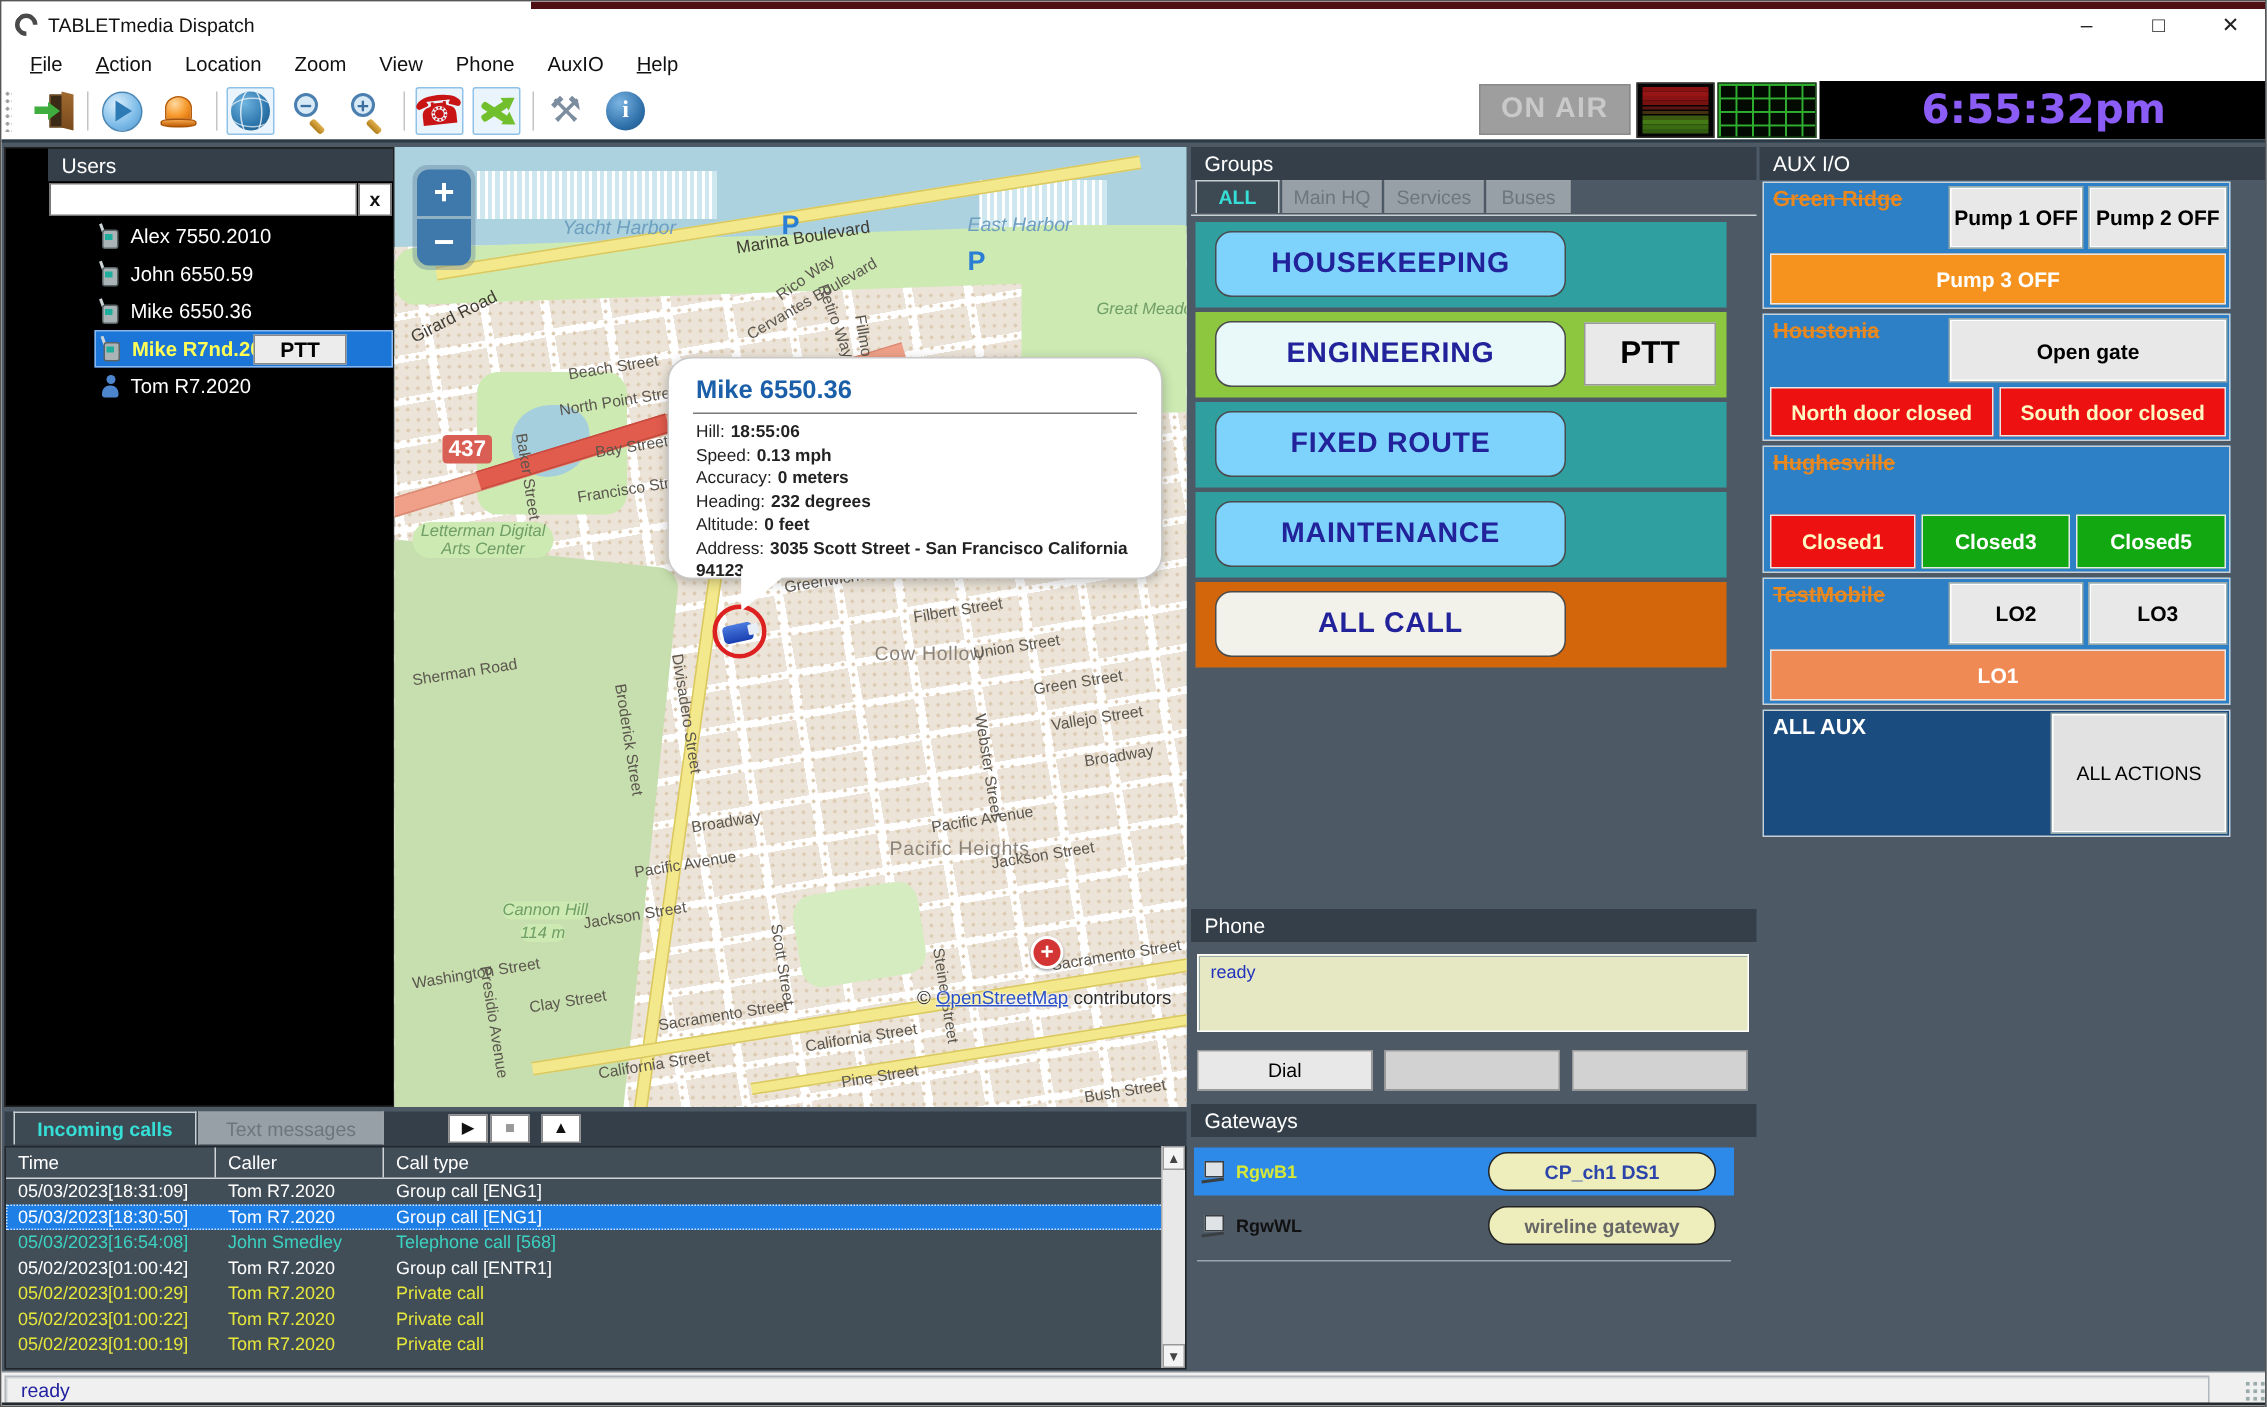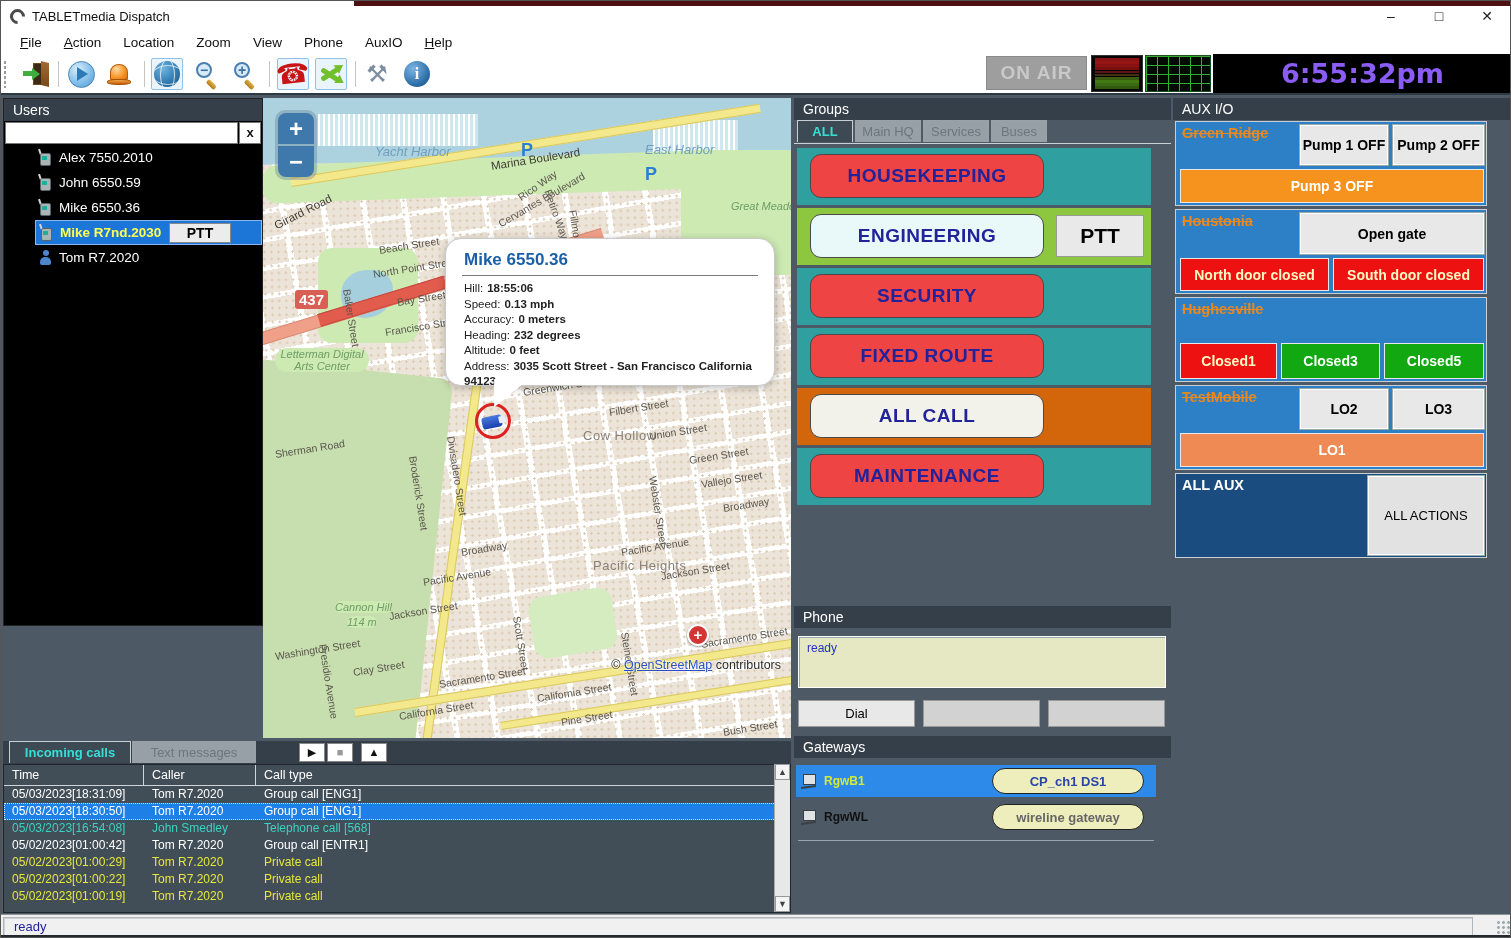--- a/index.html
+++ b/index.html
@@ -62,21 +62,21 @@
     background-size:11px 9px; border:1px solid #1d4f1d; }
   .clockbox { position:absolute; left:1212px; top:0; width:299px; height:39px; background:#000; display:flex; align-items:center; justify-content:center; }
   .clock-text { color:#8b5cf6; font-weight:bold; font-size:27px; font-family:"DejaVu Sans",sans-serif; }
 
   
   .client { position:absolute; left:0; top:92px; width:1511px; height:821px; background:#4d5a66; border-top:2px solid #2c3a46; }
 
   .panel-header { height:22px; background:#343f49; color:#fff; font-size:14px; line-height:22px; padding-left:9px; }
 
   
-  .users { position:absolute; left:2px; top:3px; width:260px; height:528px; background:#000; border:1px solid #222; }
+  .users { position:absolute; left:2px; top:3px; width:260px; height:640px; background:#000; border:1px solid #222;padding-left:28px; }
   .users .searchrow { display:flex; background:#000; padding:1px; }
   .users input { flex:1; height:22px; border:1px solid #777; font-size:13px; padding:0 4px; }
   .users .clear-btn { width:22px; height:22px; background:#fff; border:1px solid #777; margin-left:1px; font-weight:bold; font-size:13px; text-align:center; line-height:20px; color:#111; }
   .user-row { position:relative; display:flex; align-items:center; height:25px; color:#fff; font-size:13.5px; padding-left:4px;margin-left:31px; }
   .user-row.selected { background:#1b76d8; border:1px solid #8ab8ee; color:#ffff55; font-weight:bold; }
   .ptt-mini { position:absolute; right:30px; top:2px; width:62px; height:20px; background:#ececec; border:1px solid #888; color:#000; font-weight:bold; font-size:14px; text-align:center; line-height:19px; }
   .ico-radio { position:relative; width:13px; height:17px; margin-right:7px; flex:none; }
   .ico-radio .bd { position:absolute; left:1px; bottom:0; width:11px; height:13px; background:#aab4b6; border:1px solid #5a6466; border-radius:2px; }
   .ico-radio .sc { position:absolute; left:3px; bottom:6px; width:5px; height:4px; background:#1fae9e; }
   .ico-radio .an { position:absolute; left:0; top:0; width:2px; height:6px; background:#cfd6d8; transform:rotate(-20deg); }
@@ -140,21 +140,21 @@
   .crow.teal { color:#3cd2c2; }
   .crow.yellow { color:#e6e63c; }
   .vscroll { position:absolute; right:1px; top:23px; width:16px; height:148px; background:#e8e8e8; border-left:1px solid #aaa; }
   .vscroll .sb { position:absolute; left:0; width:15px; height:16px; background:#f4f4f4; border:1px solid #999; color:#444; font-size:9px; text-align:center; line-height:14px; }
 
   
   .groups { position:absolute; left:793px; top:3px; width:377px; height:505px; background:#4d5a66; }
   .groups .tabrow { position:relative; height:24px; border-bottom:1px solid #c8d0d6; }
   .gband { position:relative; width:354px; height:57px; margin:0 0 3px 3px; }
   .gband.teal { background:#2f9fa0; } .gband.green { background:#8dc63f; } .gband.orange { background:#d3660b; }
-  .gbtn { position:absolute; left:13px; top:6px; width:234px; height:44px; background:#ef4444; border:1.5px solid #4a4a4a; border-radius:11px; color:#22229a; font-weight:bold; font-size:19px; display:flex; align-items:center; justify-content:center; letter-spacing:.5px; }
+  .gbtn { position:absolute; left:13px; top:6px; width:234px; height:44px; background:#7dd3fc; border:1.5px solid #4a4a4a; border-radius:11px; color:#22229a; font-weight:bold; font-size:19px; display:flex; align-items:center; justify-content:center; letter-spacing:.5px; }
   .gband.green .gbtn { background:#e9f8f8; }
   .gband.orange .gbtn { background:#f2f1ea; }
   .gptt { position:absolute; left:259px; top:7px; width:88px; height:42px; background:#e9e9e9; border:1px solid #999; color:#000; font-weight:bold; font-size:21px; display:flex; align-items:center; justify-content:center; }
 
   
   .phone { position:absolute; left:793px; top:511px; width:377px; height:128px; background:#4d5a66; }
   .phone .display { position:absolute; left:4px; top:30px; width:368px; height:52px; background:#e5e8c2; border:1px solid #fff; box-shadow:inset 1px 1px 0 #9aa; color:#2233bb; font-size:12px; padding:4px 8px; }
   .pbtn { position:absolute; top:94px; width:117px; height:27px; border:1px solid #999; font-size:13px; color:#000; display:flex; align-items:center; justify-content:center; background:#e8e8e8; }
   .pbtn.blank { background:#d2d2d2; }
 
@@ -501,30 +501,27 @@
       </div>
       <div style="height:4px"></div>
       <div class="gband teal">
           <div class="gbtn">HOUSEKEEPING</div>
         </div>
       <div class="gband green">
         <div class="gbtn">ENGINEERING</div>
         <div class="gptt">PTT</div>
       </div>
       <div class="gband teal">
-          <div class="gbtn">SECURITY</div>
+          <div class="gbtn">FIXED ROUTE</div>
         </div>
       <div class="gband teal">
-          <div class="gbtn">FIXED ROUTE</div>
+          <div class="gbtn">MAINTENANCE</div>
         </div>
       <div class="gband orange">
           <div class="gbtn">ALL CALL</div>
-        </div>
-      <div class="gband teal">
-          <div class="gbtn">MAINTENANCE</div>
         </div>
     </div>
 
     <div class="phone">
       <div class="panel-header">Phone</div>
       <div class="display">ready</div>
       <div class="pbtn" style="left:4px">Dial</div>
       <div class="pbtn blank" style="left:129px"></div>
       <div class="pbtn blank" style="left:254px"></div>
     </div>

